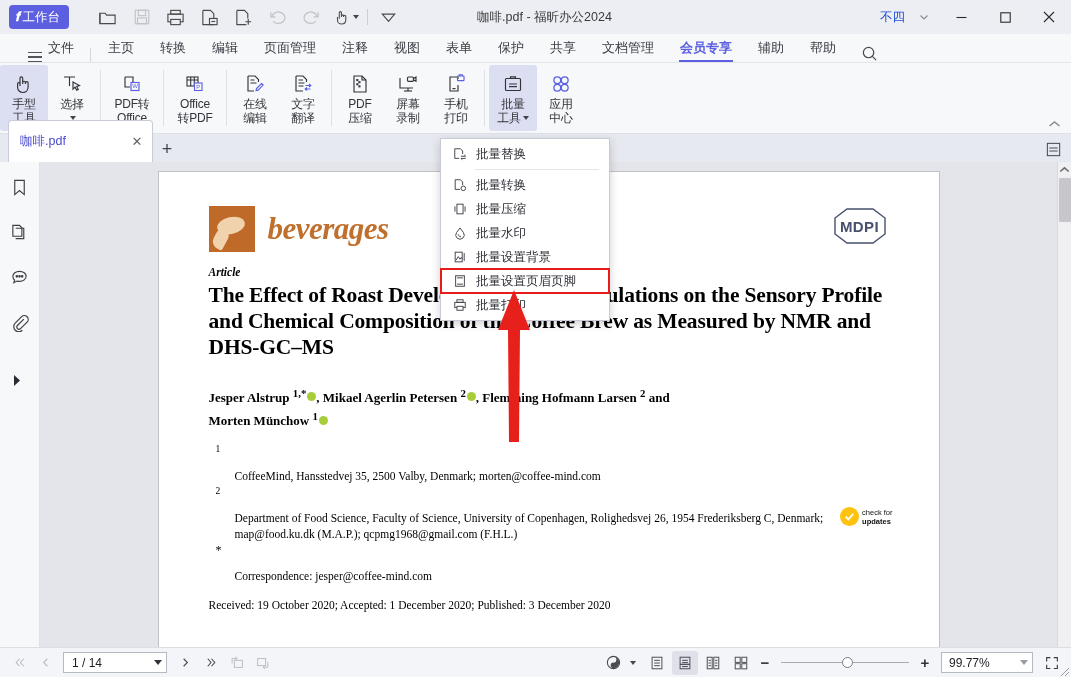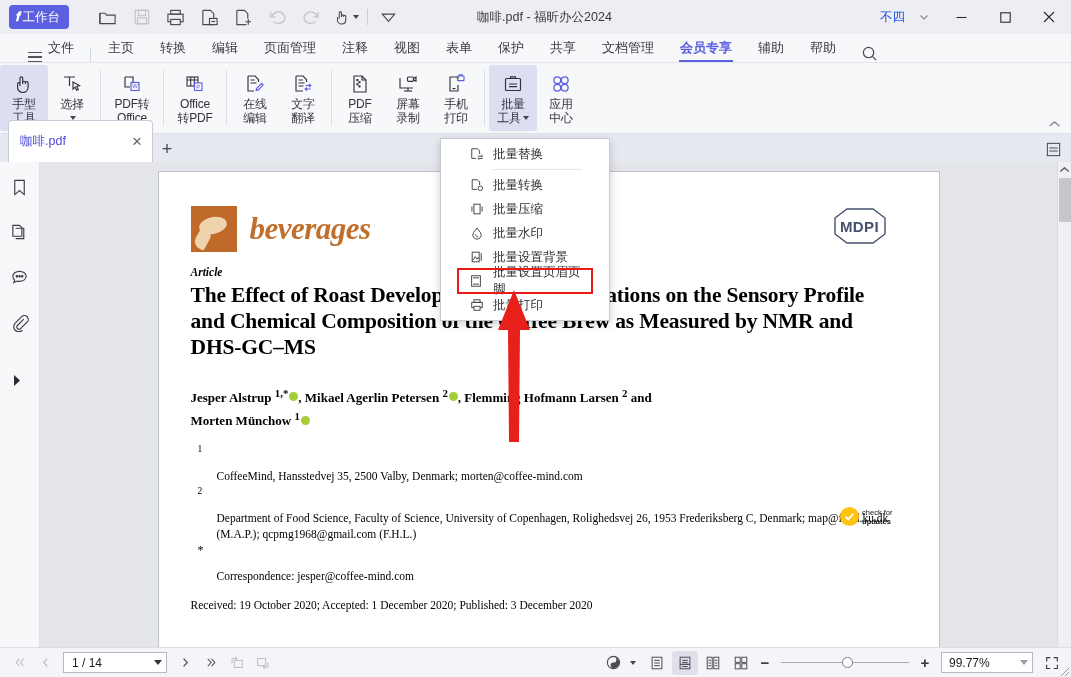--- a/index.html
+++ b/index.html
@@ -96,21 +96,21 @@
   .leftbar {
     width: 40px; background:#f7f8fa; display:flex; flex-direction:column; align-items:center;
     padding-top:12px; gap:19px; border-right:1px solid #dfe1e8; position:relative;
   }
   .lb-ico { width:26px;height:26px; display:flex;align-items:center;justify-content:center; color:#3d3d45; cursor:pointer;}
   .lb-expand { position:absolute; bottom:258px; left:13px; color:#2b2b33; cursor:pointer; font-size:11px;}
 
   .docarea { flex:1; position:relative; overflow:hidden; background:#e3e5ea; display:flex; justify-content:center;}
   .page {
     width: 780px; background:#fff; margin-top:10px; position:relative;
-    box-shadow: 0 0 0 1px #bfc1c8; padding: 34px 46px 0 32px;
+    box-shadow: 0 0 0 1px #bfc1c8; padding: 34px 46px 0 50px;
     font-family:"Liberation Serif","DejaVu Serif",serif; color:#000;
   }
   .page-head { display:flex; align-items:flex-start; justify-content:space-between; }
   .bev-logo { display:flex; align-items:center; gap:13px; }
   .bev-mark { width:46px;height:46px;background:#bf6a29; position:relative; overflow:hidden;}
   .bev-mark .cup { position:absolute; width:28px;height:17px;border-radius:50%;background:#f0d3ad; left:8px; top:11px; transform:rotate(-12deg);}
   .bev-mark .hand { position:absolute; width:13px;height:20px;background:#f0d3ad; left:5px; top:23px; border-radius:6px 6px 2px 8px; transform:rotate(28deg);}
   .bev-word { font-family:"Liberation Serif","DejaVu Serif",serif; font-style:italic; font-weight:bold;
     font-size:31px; color:#c0702c; letter-spacing:-0.5px;}
   .mdpi { width:66px; height:40px; position:relative; display:flex;align-items:center;justify-content:center;}
@@ -135,21 +135,21 @@
   .cm-txt b { font-weight:bold; }
 
   
   .vscroll { width:14px; background:#f0f0f2; border-left:1px solid #d9dade; display:flex; flex-direction:column; align-items:center;}
   .vs-up { height:16px; display:flex;align-items:center;justify-content:center;color:#6b6b73; cursor:pointer;}
   .vs-thumb { width:12px; height:44px; background:#c6c6cc; border-radius:1px; cursor:pointer;}
 
   
   .dropdown {
     position:absolute; left:440px; top:138px; width:170px; background:#fff;
-    border:1px solid #c8cad4; box-shadow: 0 3px 9px rgba(0,0,0,.18); z-index:50; padding: 3px 17px;
+    border:1px solid #c8cad4; box-shadow: 0 3px 9px rgba(0,0,0,.18); z-index:50; padding: 3px 0;
     font-family:"Liberation Sans",sans-serif;
   }
   .dd-item { height:24px; display:flex; align-items:center; gap:9px; padding-left:11px; font-size:12.5px; color:#2d2d35; cursor:pointer; position:relative;}
   .dd-item .ddg { width:15px; display:flex;align-items:center;justify-content:center; color:#44444c;}
   .dd-sep { height:1px; background:#e4e5ea; margin:3px 10px 3px 34px;}
   .dd-item.highlight { outline:2px solid #e81b1b; outline-offset:-1px; z-index:2;}
 
   
   .arrow-anno { position:absolute; left:497px; top:290px; z-index:60; pointer-events:none;}
 
@@ -555,21 +555,21 @@
           Morten Münchow <sup>1</sup><span class="orcid"></span>
         </div>
 
         <div class="affil">
           <div class="row">
             <div class="num">1</div>
             <div class="txt">CoffeeMind, Hansstedvej 35, 2500 Valby, Denmark; morten@coffee-mind.com</div>
           </div>
           <div class="row">
             <div class="num">2</div>
-            <div class="txt">Department of Food Science, Faculty of Science, University of Copenhagen, Rolighedsvej 26, 1953 Frederiksberg C, Denmark; map@food.ku.dk (M.A.P.); qcpmg1968@gmail.com (F.H.L.)</div>
+            <div class="txt">Department of Food Science, Faculty of Science, University of Copenhagen, Rolighedsvej 26, 1954 Frederiksberg C, Denmark; map@food.ku.dk (M.A.P.); qcpmg1968@gmail.com (F.H.L.)</div>
           </div>
           <div class="row">
             <div class="num star">*</div>
             <div class="txt">Correspondence: jesper@coffee-mind.com</div>
           </div>
         </div>
 
         <div class="recv">Received: 19 October 2020; Accepted: 1 December 2020; Published: 3 December 2020</div>
 
         <div class="crossmark">

